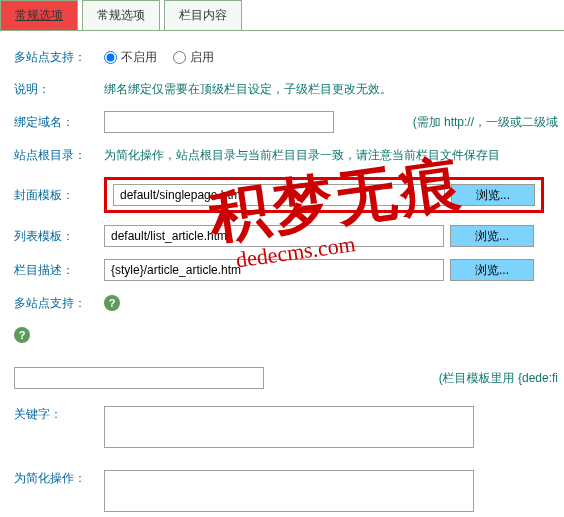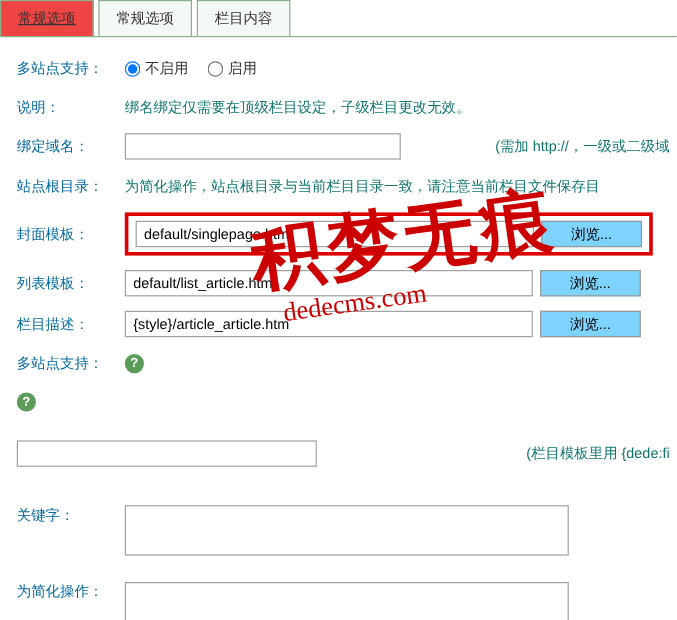--- a/index.html
+++ b/index.html
@@ -112,21 +112,21 @@
     </div>
   </div>
 
   <div class="row" style="margin-top:10px">
     <div class="value">
       <input type="text" style="width: 250px;">
       <span class="hint tail">(栏目模板里用 {dede:fi</span>
     </div>
   </div>
 
-  <div class="row" style="align-items:flex-start; margin-top:20px">
+  <div class="row" style="align-items:flex-start; margin-top:5px">
     <div class="label">关键字：</div>
     <div class="value">
       <input type="text" class="input-full" style="height: 42px;">
     </div>
   </div>
 
   <div class="row" style="align-items:flex-start; margin-top:10px">
     <div class="label">为简化操作：</div>
     <div class="value">
       <input type="text" class="input-full" style="height: 42px;">

